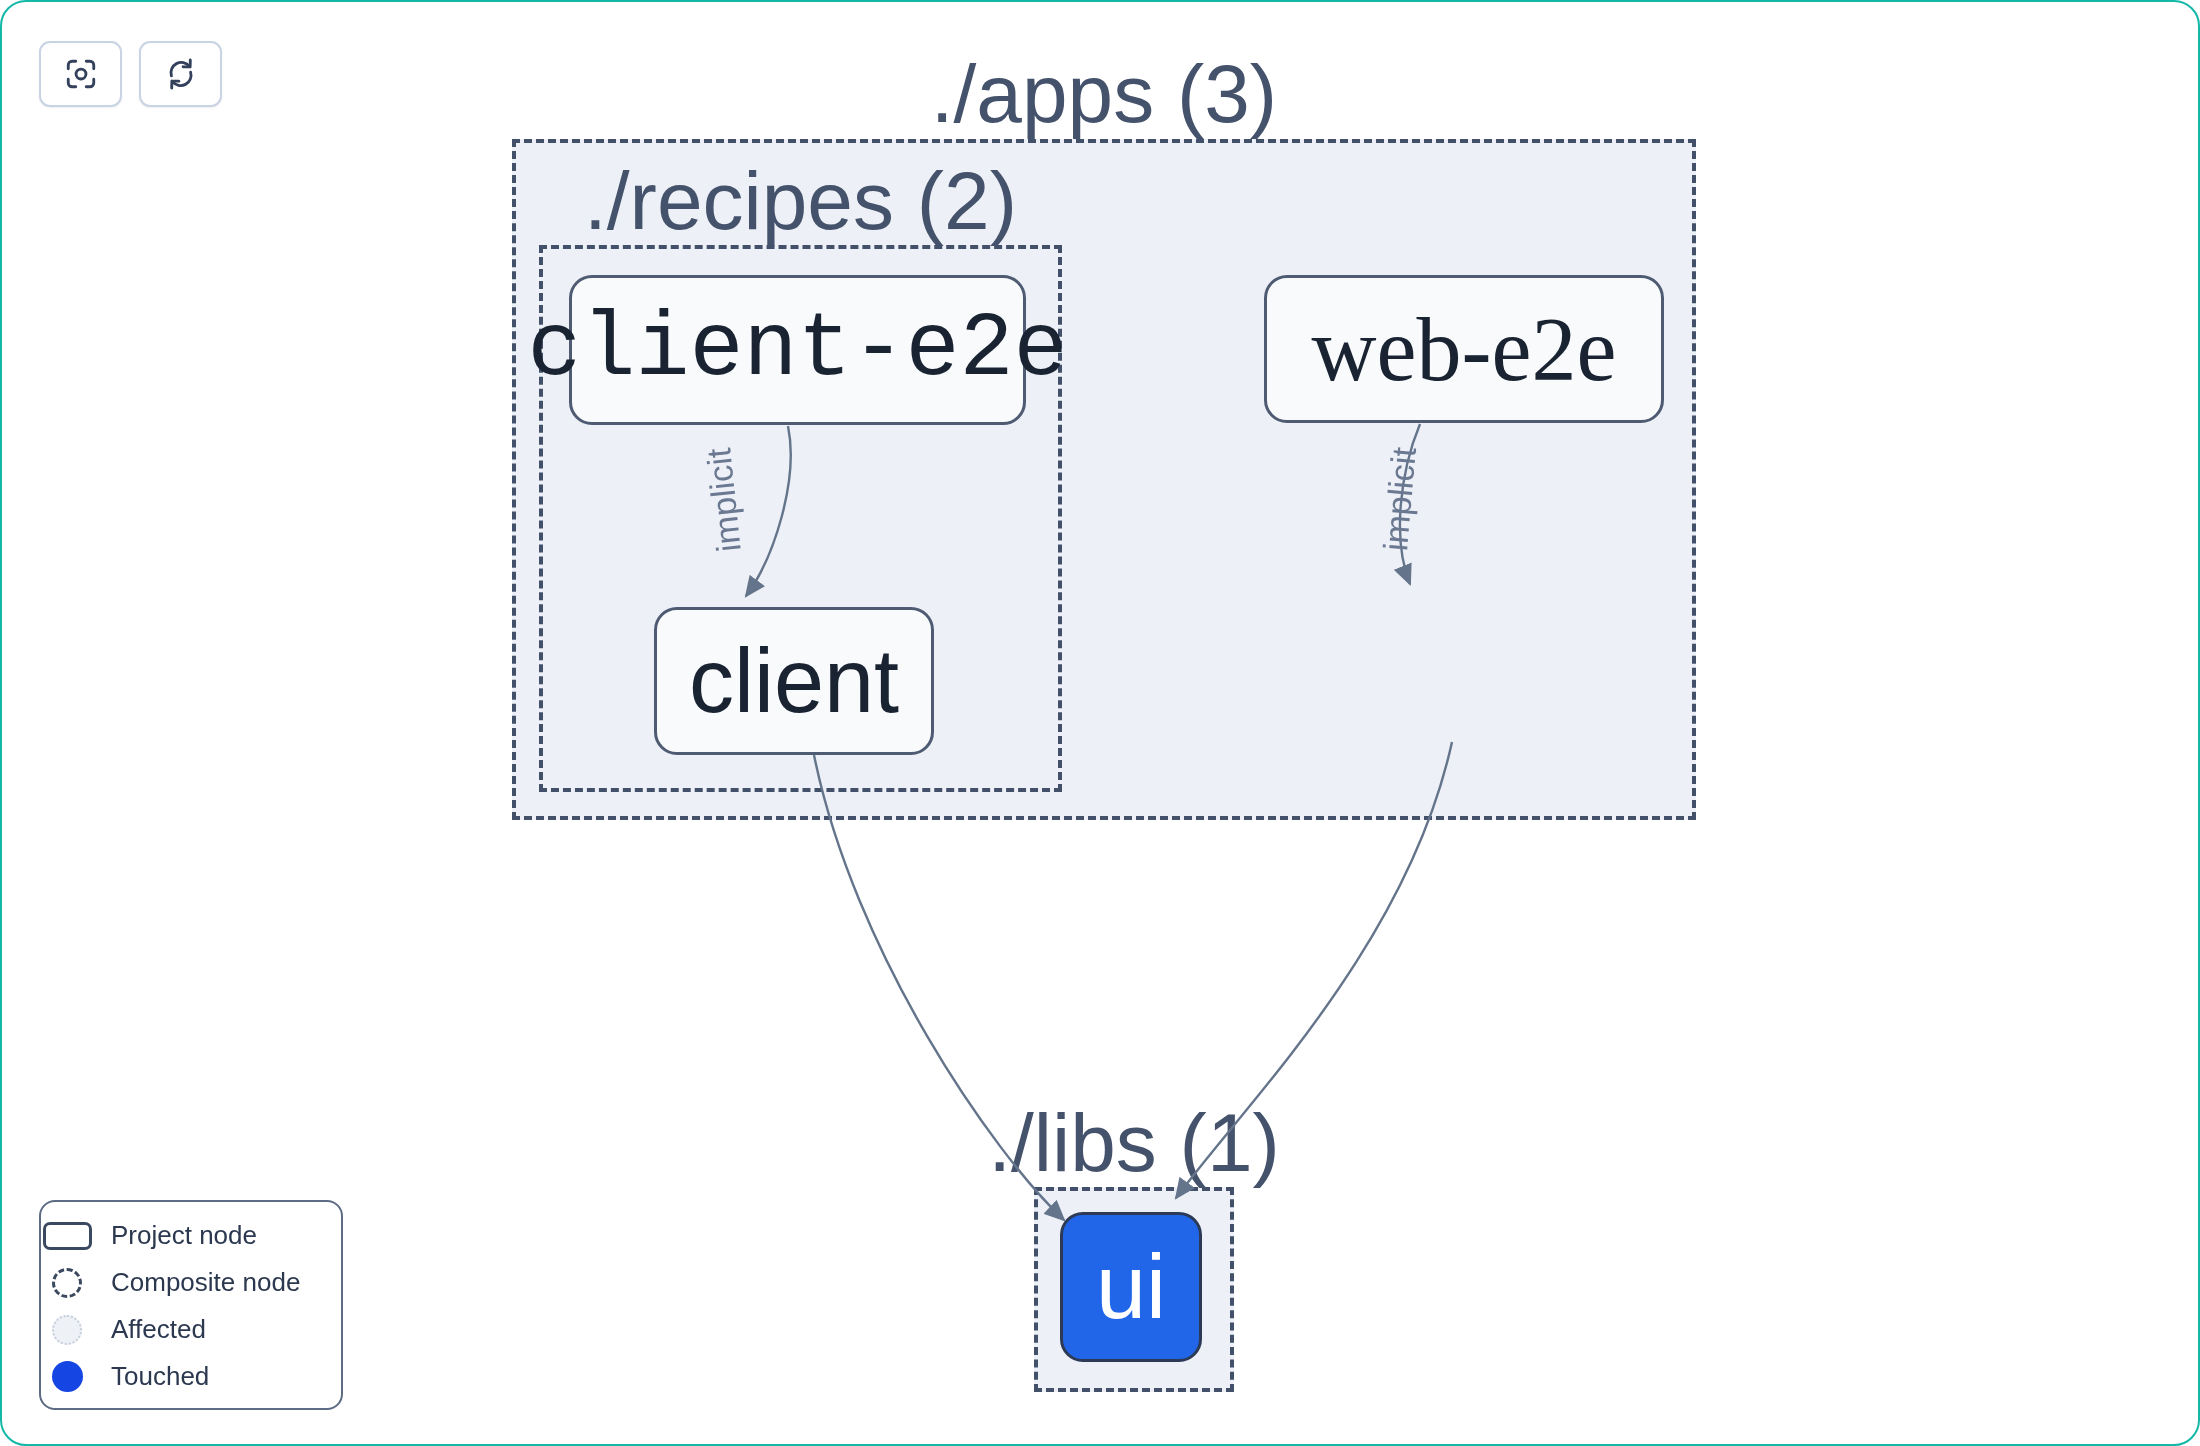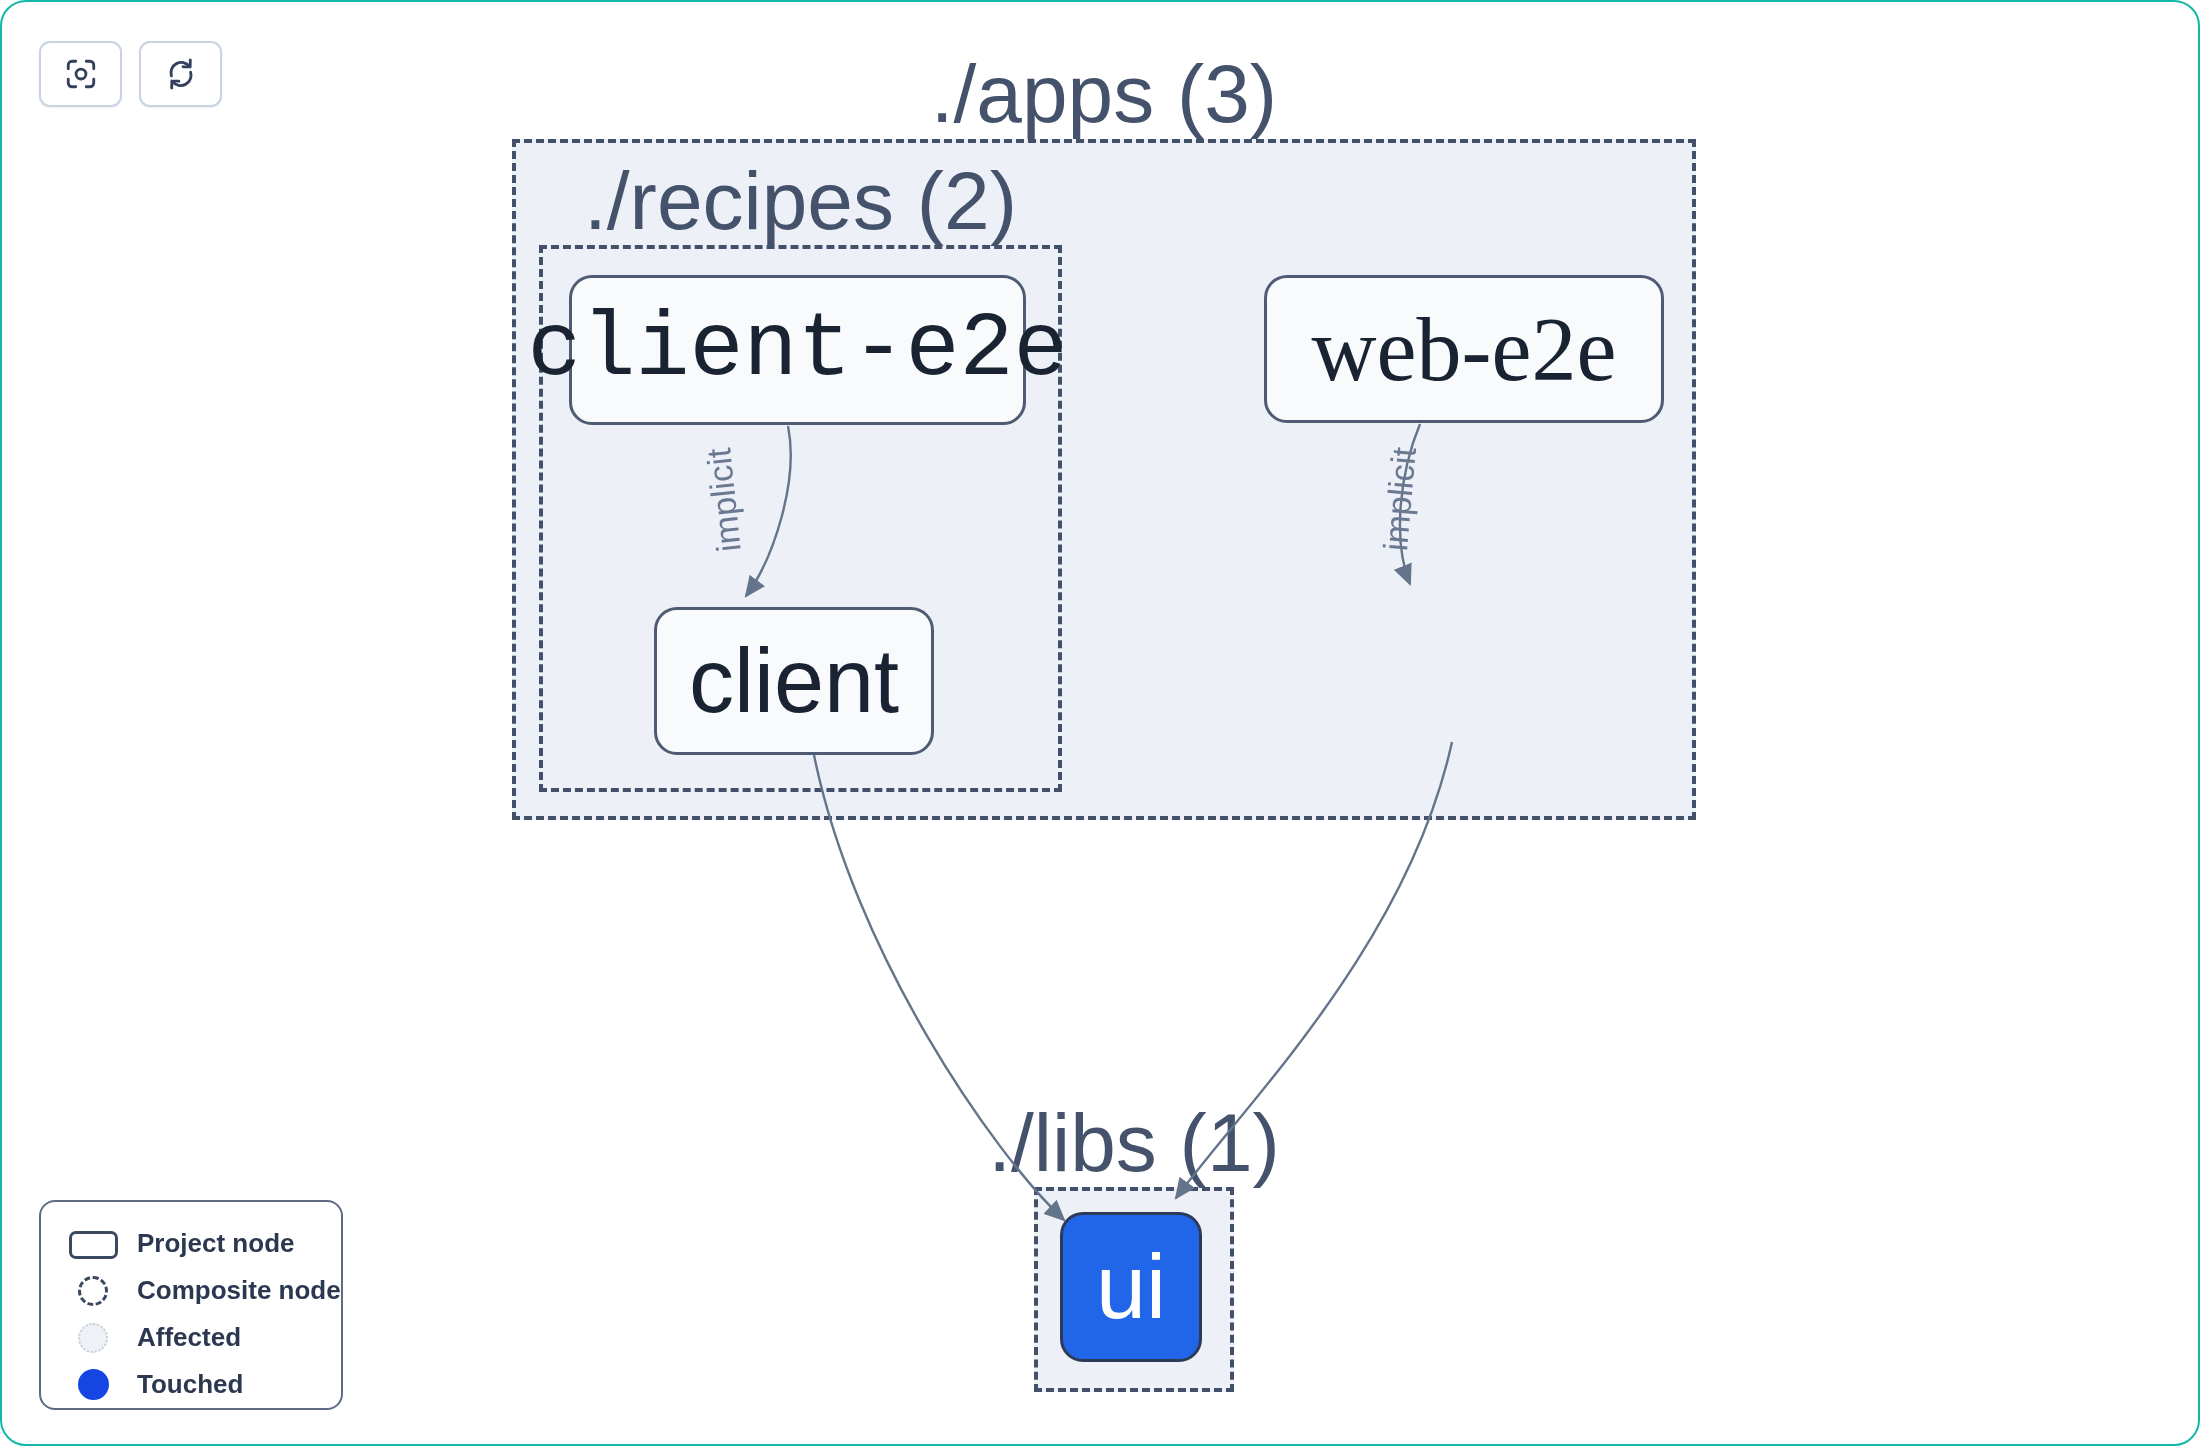--- a/index.html
+++ b/index.html
@@ -65,21 +65,21 @@
   .node.touched  {left:1058px;top:1210px;width:142px;height:150px;
                   background:#2166e8;border-color:#2c3a55;color:#ffffff;}
   
   .legend{
     position:absolute;left:37px;top:1198px;z-index:30;
     width:304px;height:210px;
     background:#ffffff;
     border:2px solid #5d6b84;border-radius:16px;
     padding-top:10px;
   }
-  .legend-row{display:flex;align-items:flex-end;height:47px;padding-left:26px;font-weight:bold;}
+  .legend-row{display:flex;align-items:center;height:47px;}
   .swatch-box{width:52px;display:flex;align-items:center;justify-content:center;margin-right:18px;}
   .sw-project  {width:49px;height:28px;border:3px solid #3b4960;border-radius:7px;background:#ffffff;}
   .sw-composite{width:30px;height:30px;border:3px dashed #3b4960;border-radius:50%;background:#ffffff;}
   .sw-affected {width:30px;height:30px;border:2px dotted #c5cedb;border-radius:50%;background:#eef1f6;}
   .sw-touched  {width:31px;height:31px;border-radius:50%;background:#1546e3;}
   .legend-label{font-size:26px;color:#2b3850;}
 </style>
 </head>
 <body>
 

